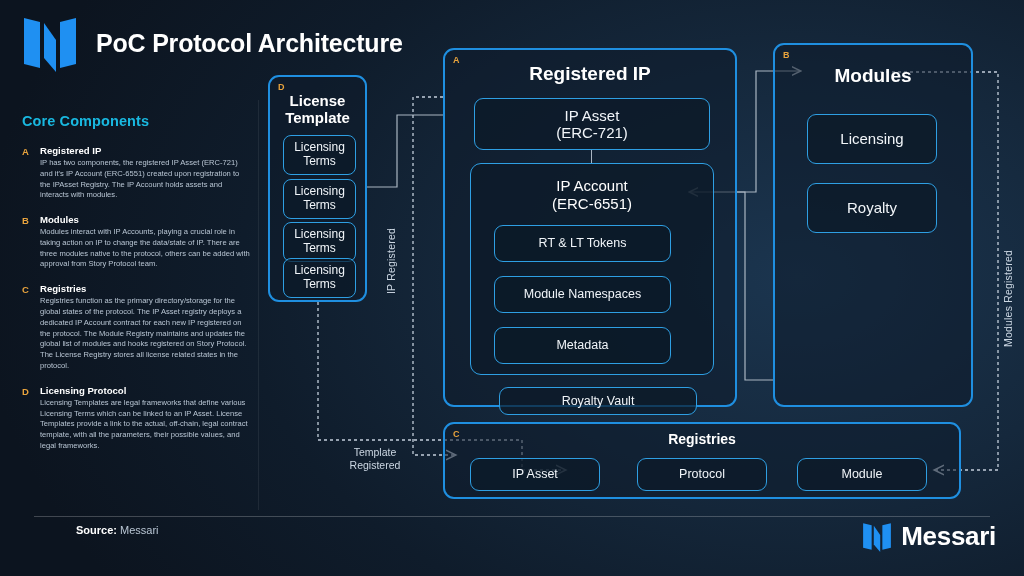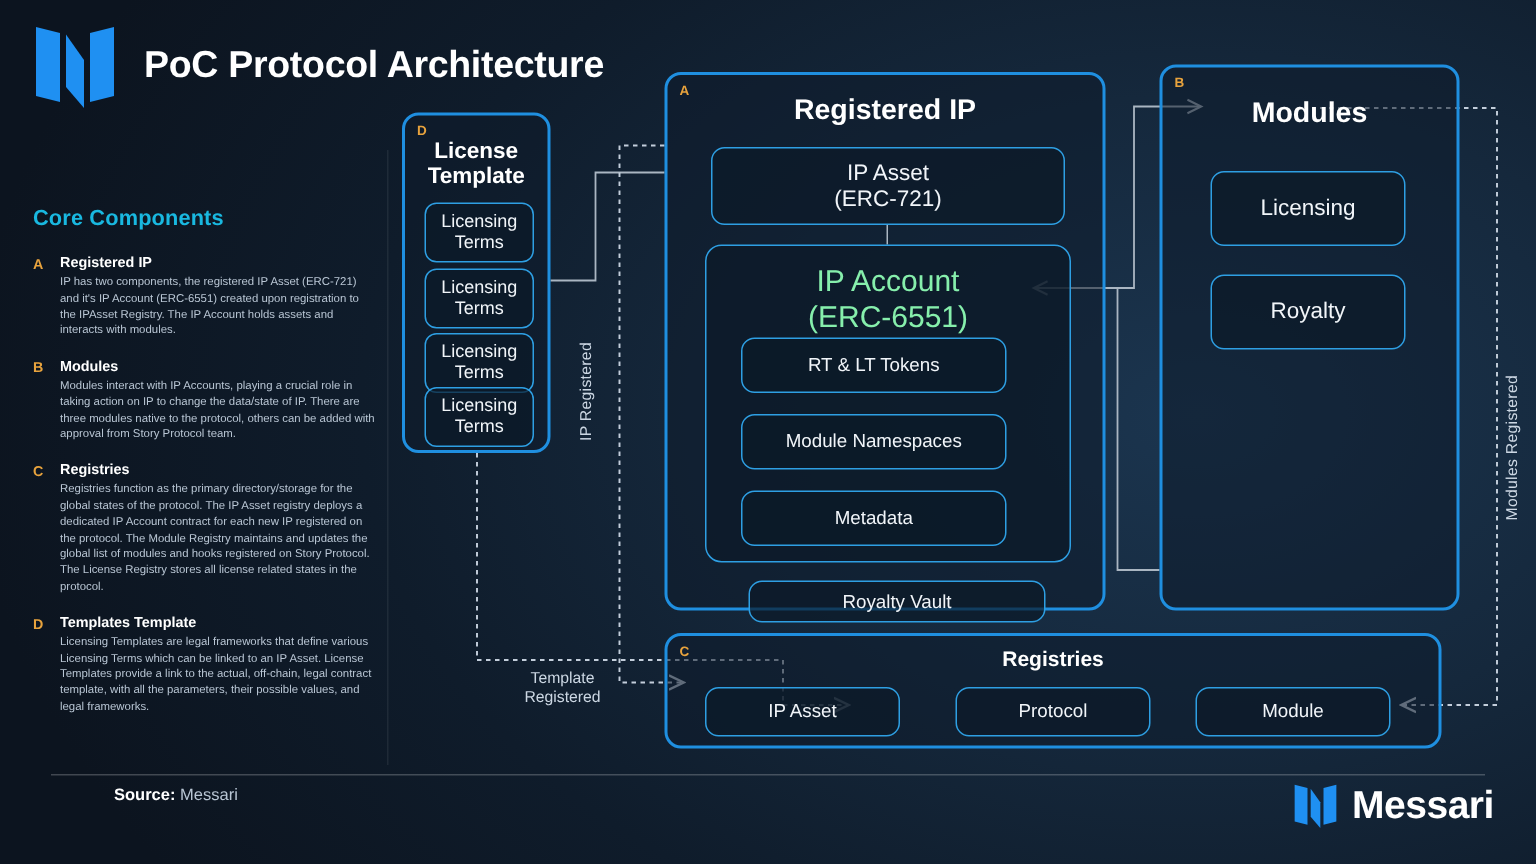--- a/index.html
+++ b/index.html
@@ -20,21 +20,20 @@
   
   #header { position: absolute; left: 22px; top: 14px; display: flex; align-items: center; gap: 18px; }
   #logo-mark { width: 56px; height: 58px; display: block; }
   #page-title { font-size: 25px; font-weight: 700; letter-spacing: -0.2px; color: #ffffff; }
 
   
   #left-panel { position: absolute; left: 22px; top: 113px; width: 228px; }
   #core-components-title {
     color: #19b8e0; font-size: 14.5px; font-weight: 700; letter-spacing: 0.1px;
     margin-bottom: 16px;
-    margin-top: 25px;
   }
   .legend-item { display: flex; gap: 8px; margin-bottom: 13px; }
   .legend-letter {
     color: #e8a33d; font-size: 9.5px; font-weight: 700; width: 10px;
     flex: 0 0 10px; padding-top: 1px; text-align: left;
   }
   .legend-body { flex: 1 1 auto; }
   .legend-title { font-size: 9.6px; font-weight: 700; color: #ffffff; margin-bottom: 2px; }
   .legend-desc { font-size: 7.6px; line-height: 1.42; color: #b9c6d4; }
 
@@ -70,21 +69,21 @@
   .lt-term { width: 73px; height: 40px; left: 13px; font-size: 12px; border-radius: 8px; }
 
   
   #registered-ip-box { left: 443px; top: 48px; width: 294px; height: 359px; }
   #registered-ip-title { top: 13px; font-size: 19px; }
   #ip-asset-node { left: 29px; top: 48px; width: 236px; height: 52px; font-size: 15px; }
   #ip-account-node {
     left: 25px; top: 113px; width: 244px; height: 212px;
     border-radius: 11px; display: block;
   }
-  #ip-account-title { position: absolute; left: 0; right: 0; top: 13px; text-align: center; font-size: 20px; line-height: 1.18; color: #86efac; }
+  #ip-account-title { position: absolute; left: 0; right: 0; top: 13px; text-align: center; font-size: 15px; line-height: 1.18; color: #ffffff; }
   .ipa-sub { left: 23px; width: 177px; height: 37px; font-size: 12.5px; }
   #royalty-vault-node { left: 54px; top: 337px; width: 198px; height: 28px; font-size: 12.5px; }
 
   
   #modules-box { left: 773px; top: 43px; width: 200px; height: 364px; }
   #modules-title { top: 20px; font-size: 19px; }
   .module-node { left: 32px; width: 130px; height: 50px; font-size: 15px; }
 
   
   #registries-box { left: 443px; top: 422px; width: 518px; height: 77px; }
@@ -154,21 +153,21 @@
     <div class="legend-letter">C</div>
     <div class="legend-body">
       <div class="legend-title">Registries</div>
       <div class="legend-desc">Registries function as the primary directory/storage for the global states of the protocol. The IP Asset registry deploys a dedicated IP Account contract for each new IP registered on the protocol. The Module Registry maintains and updates the global list of modules and hooks registered on Story Protocol. The License Registry stores all license related states in the protocol.</div>
     </div>
   </div>
 
   <div class="legend-item">
     <div class="legend-letter">D</div>
     <div class="legend-body">
-      <div class="legend-title">Templates Template</div>
+      <div class="legend-title">Licensing Protocol</div>
       <div class="legend-desc">Licensing Templates are legal frameworks that define various Licensing Terms which can be linked to an IP Asset. License Templates provide a link to the actual, off-chain, legal contract template, with all the parameters, their possible values, and legal frameworks.</div>
     </div>
   </div>
 </div>
 
 <div id="vdiv"></div>
 
 <svg id="connectors" viewBox="0 0 1024 576">
   <defs>
     <marker id="arrow-gray" markerWidth="9" markerHeight="9" refX="7" refY="4.5" orient="auto">

